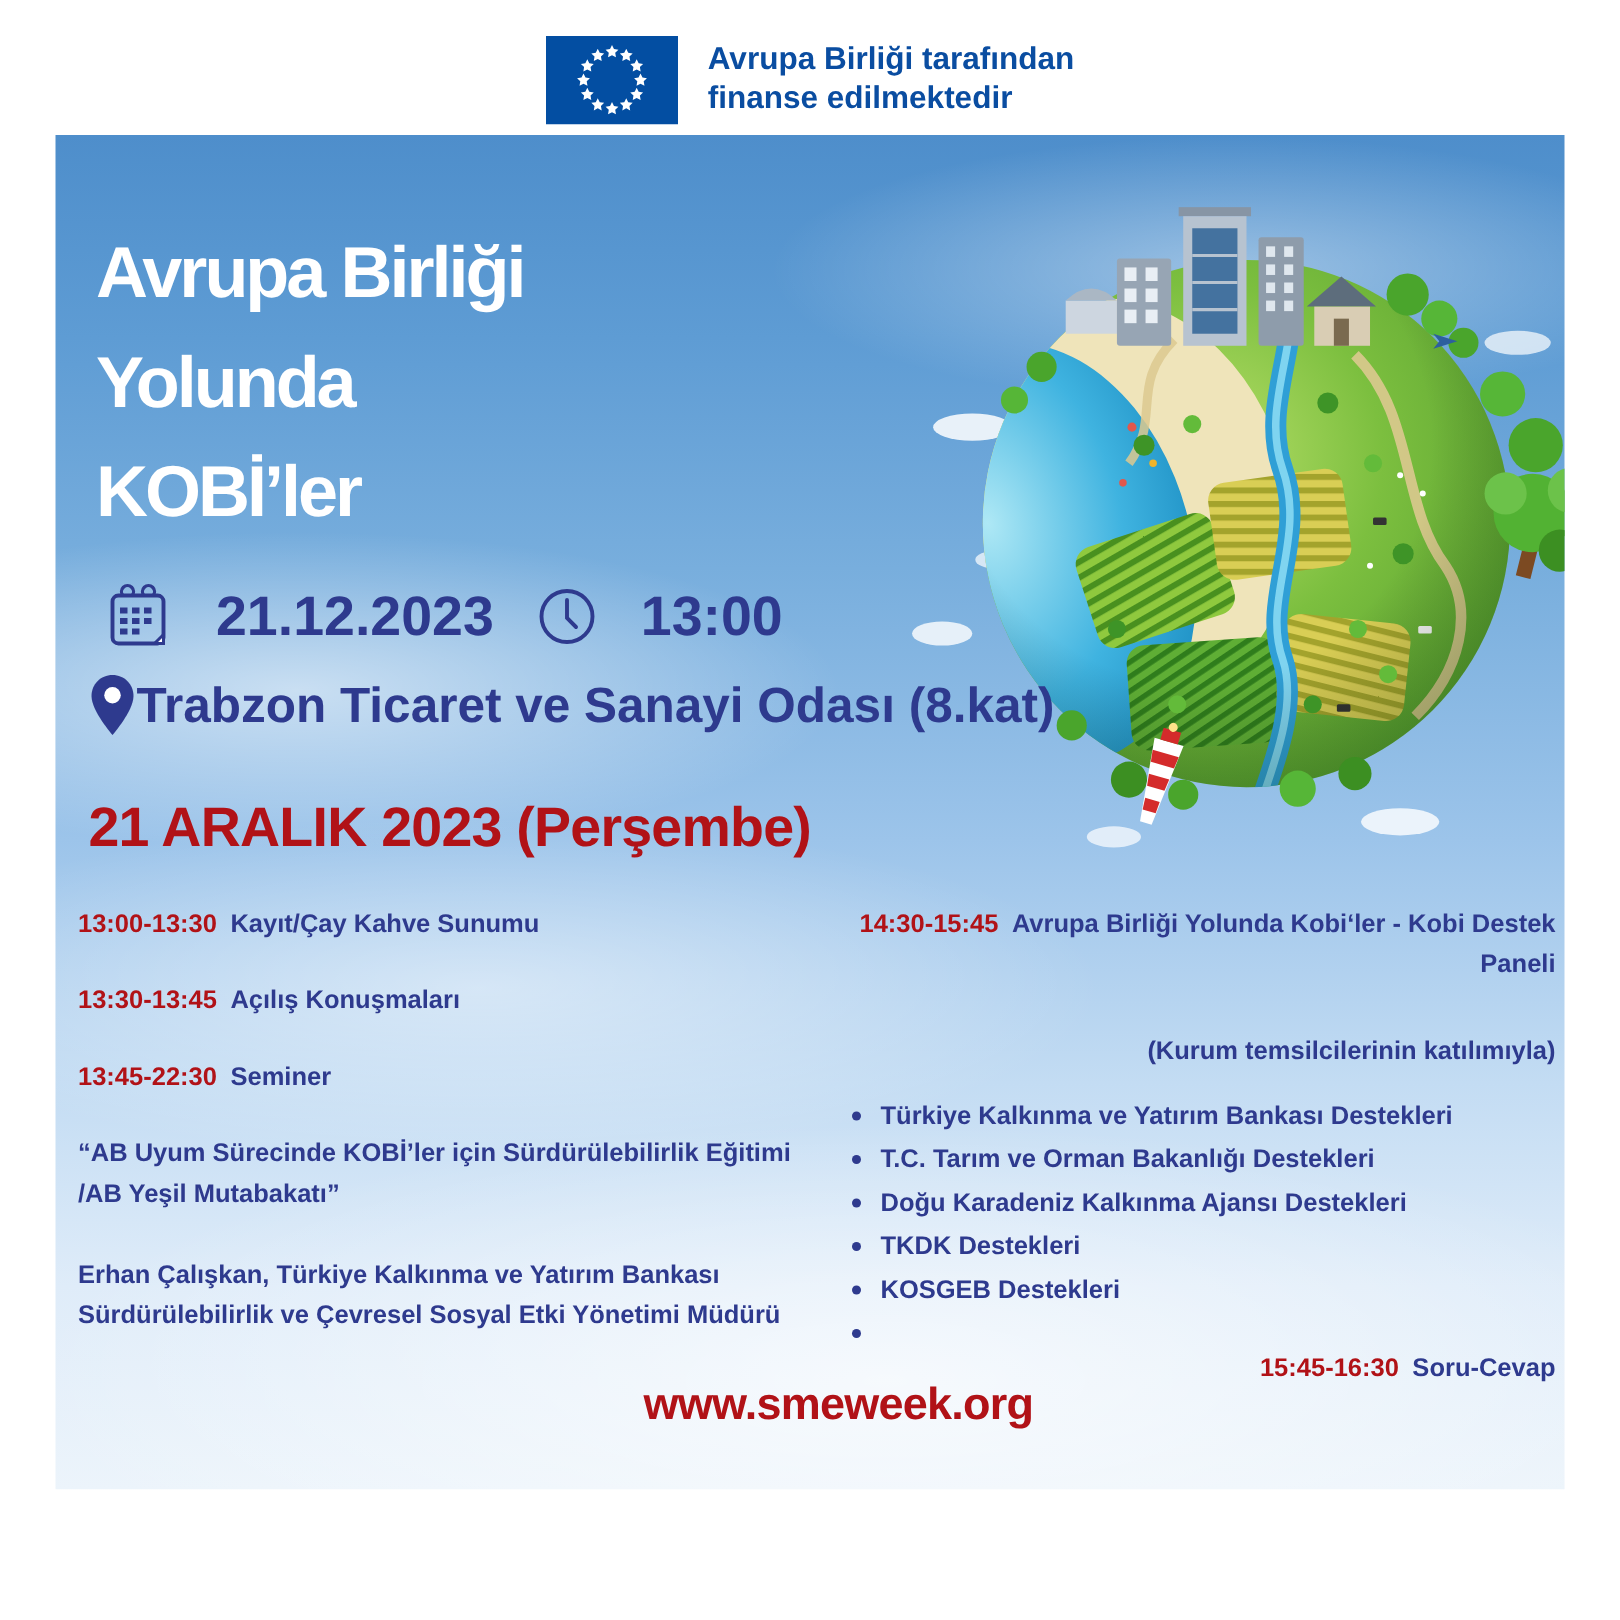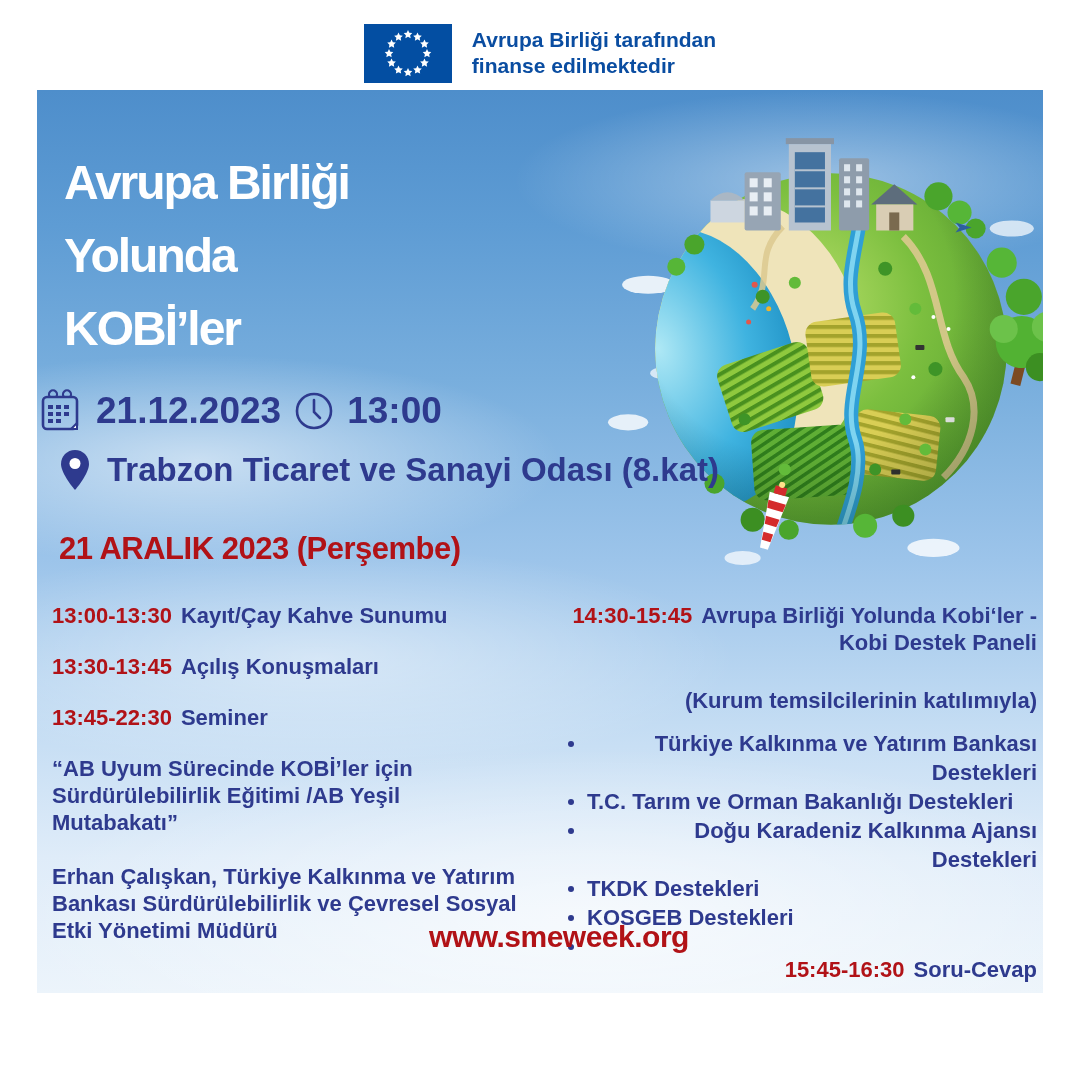--- a/index.html
+++ b/index.html
@@ -28,28 +28,28 @@
       radial-gradient(60% 20% at 55% 92%, rgba(255,255,255,.65), transparent 95%),
       linear-gradient(180deg,#4e8ecb 0%,#5e9cd4 15%,#78aedd 32%,#9cc4ea 52%,#c3dcf3 70%,#dfecf9 85%,#ecf4fb 100%);
   }
 
   .globe{position:absolute;left:565px;top:26px;width:462px;height:452px;}
 
   .title{position:absolute;left:27px;top:56px;color:#ffffff;font-weight:800;
          font-size:48px;line-height:73px;letter-spacing:-2px;}
 
   .meta-row{position:absolute;display:flex;align-items:center;color:var(--navy);font-weight:bold;}
-  .date-row{left:1px;top:298px;gap:12px;font-size:37px;}
-  .loc-row{left:22px;top:358px;gap:16px;font-size:33px;}
+  .date-row{left:33px;top:298px;gap:28px;font-size:37px;}
+  .loc-row{left:22px;top:358px;font-size:33px;}
   .meta-icon{display:block;}
 
   .day-heading{position:absolute;left:22px;top:441px;color:var(--red);
-               font-size:31px;font-weight:800;letter-spacing:-0.5px;}
-
-  .col{position:absolute;top:512px;font-size:22px;font-weight:bold;line-height:27px;color:var(--navy);}
+               font-size:37px;font-weight:800;letter-spacing:-0.5px;}
+
+  .col{position:absolute;top:512px;font-size:17px;font-weight:bold;line-height:27px;color:var(--navy);}
   .col-left{left:15px;width:480px;}
   .col-right{left:505px;width:495px;text-align:right;}
   .time{color:var(--red);margin-right:9px;}
   .sched-item{margin-bottom:24px;}
   .quote{margin-top:15px;}
   .speaker{margin-top:27px;}
   .panel-item{margin-bottom:31px;}
   .panel-note{margin-bottom:15px;}
   .bullets{margin:0 0 6px 0;}
   .bullet-row{display:flex;align-items:flex-start;padding-left:26px;line-height:29px;}

